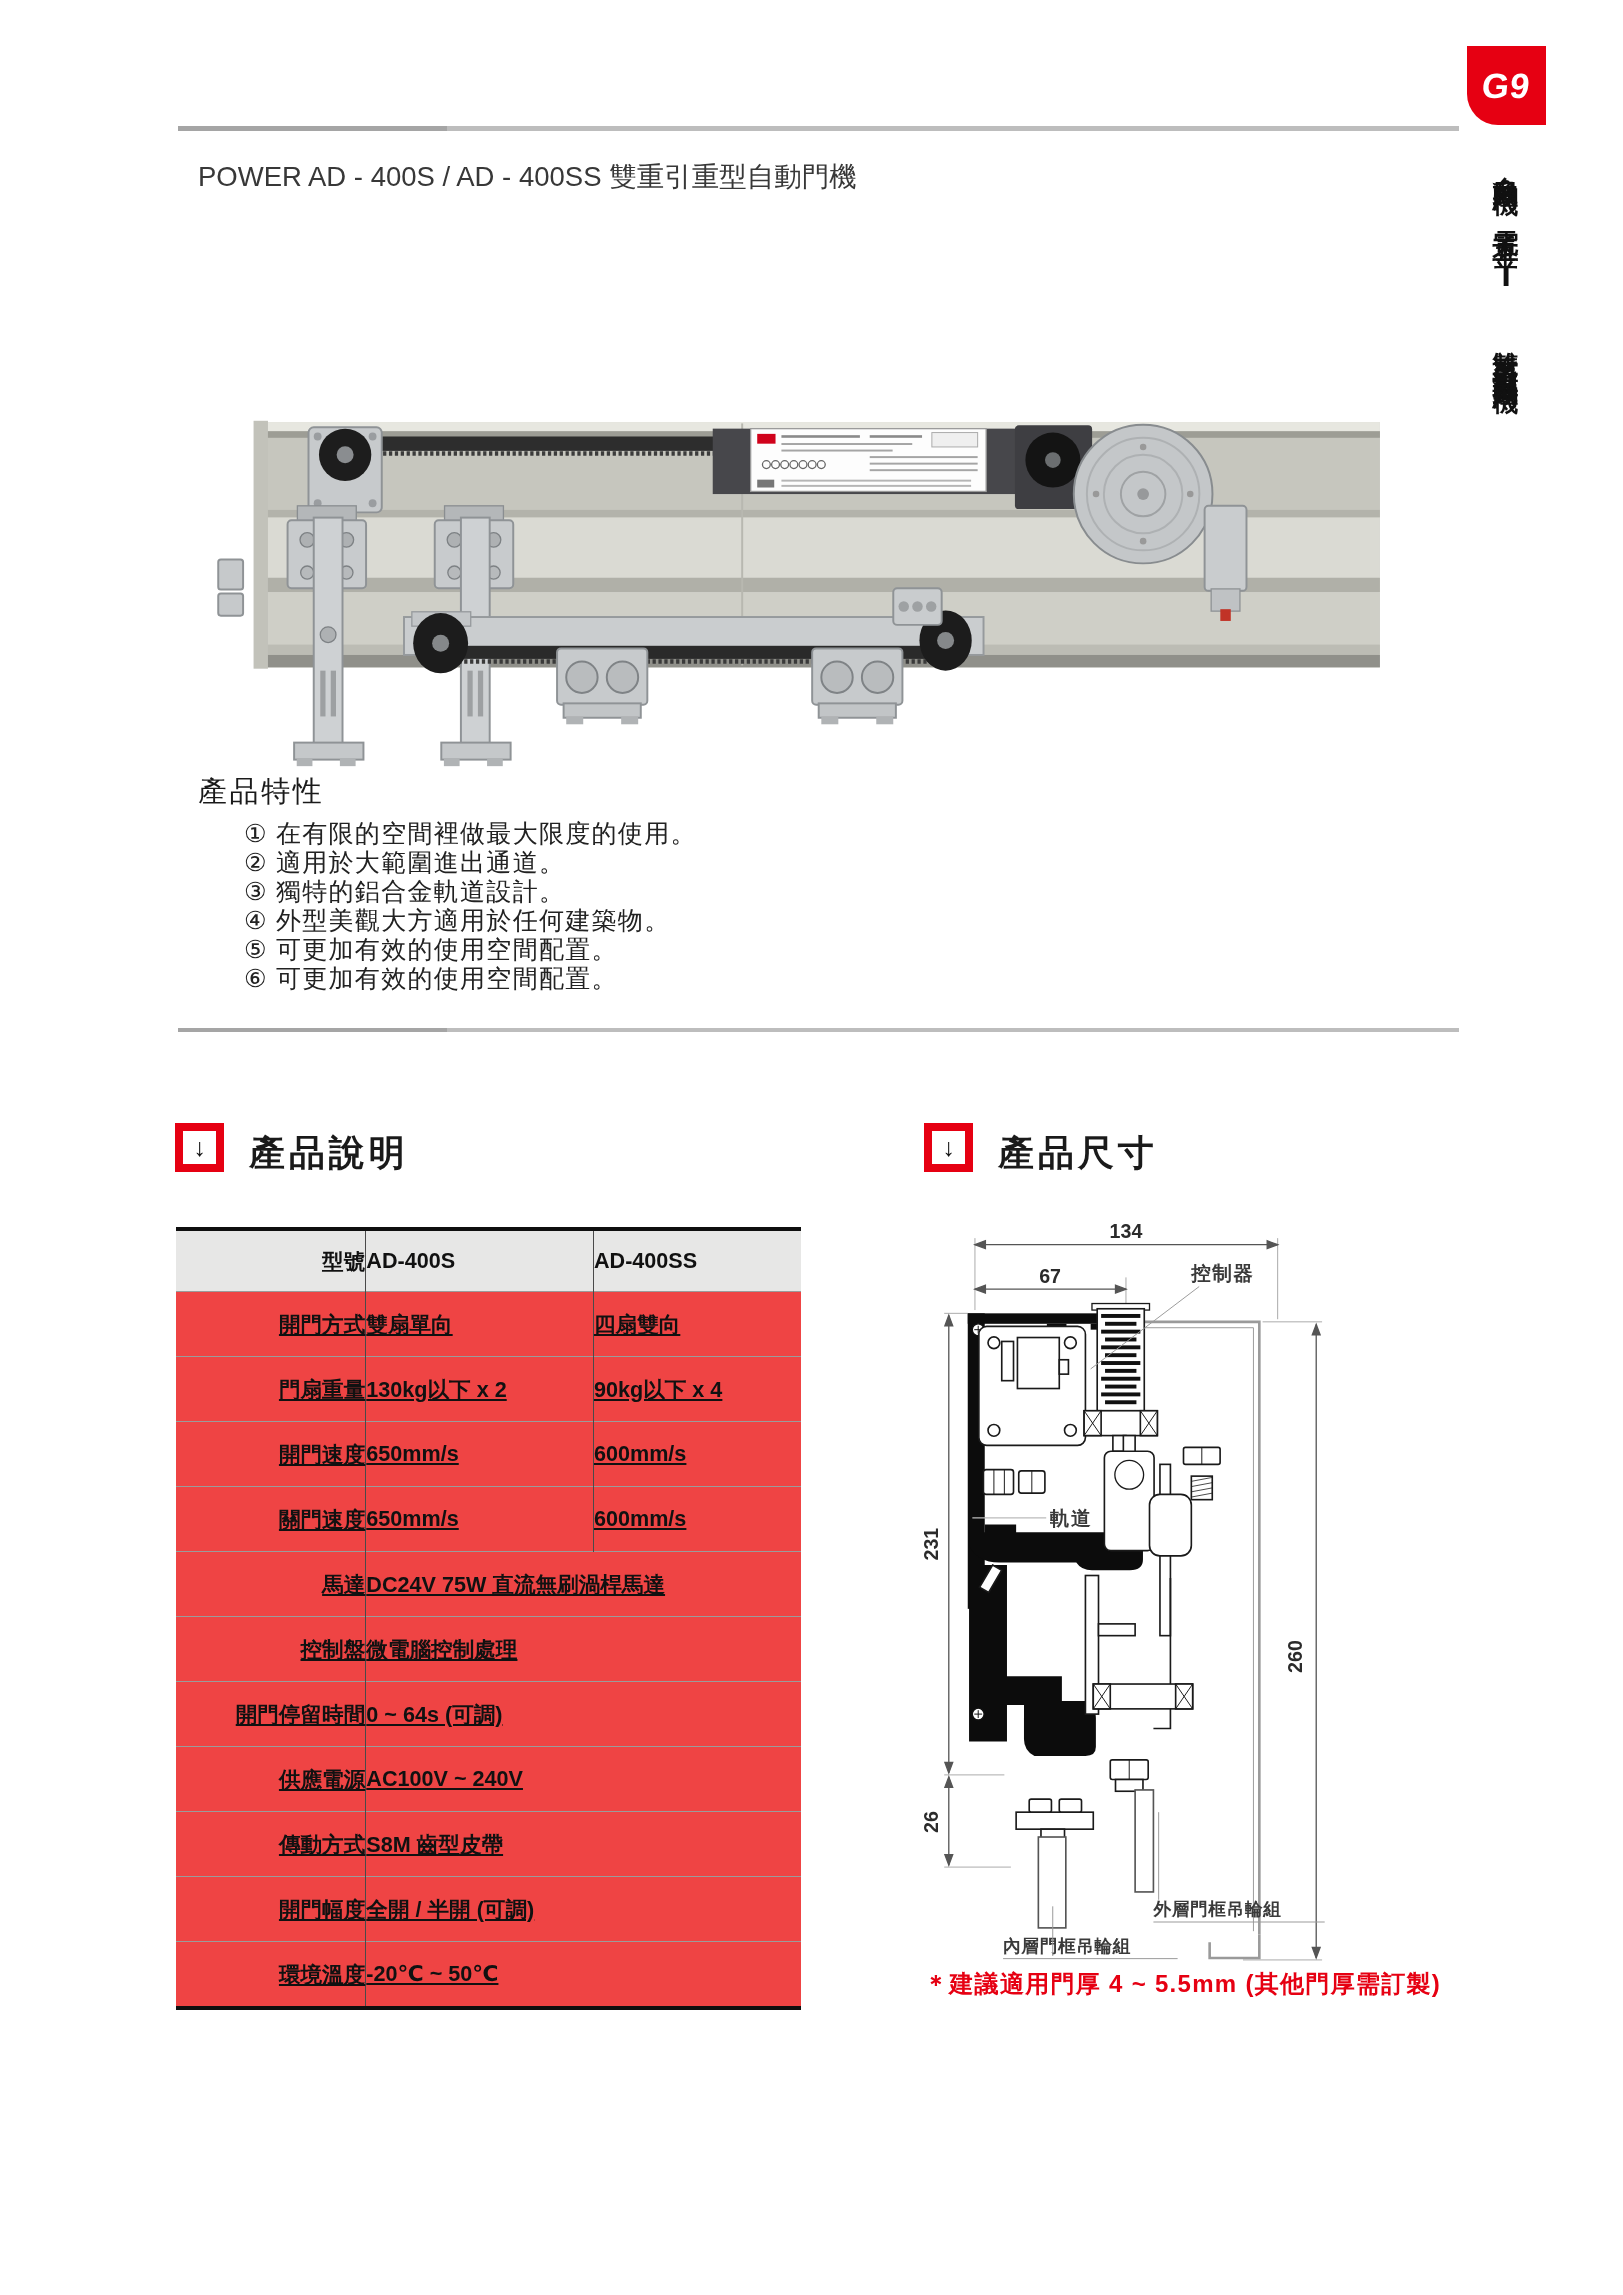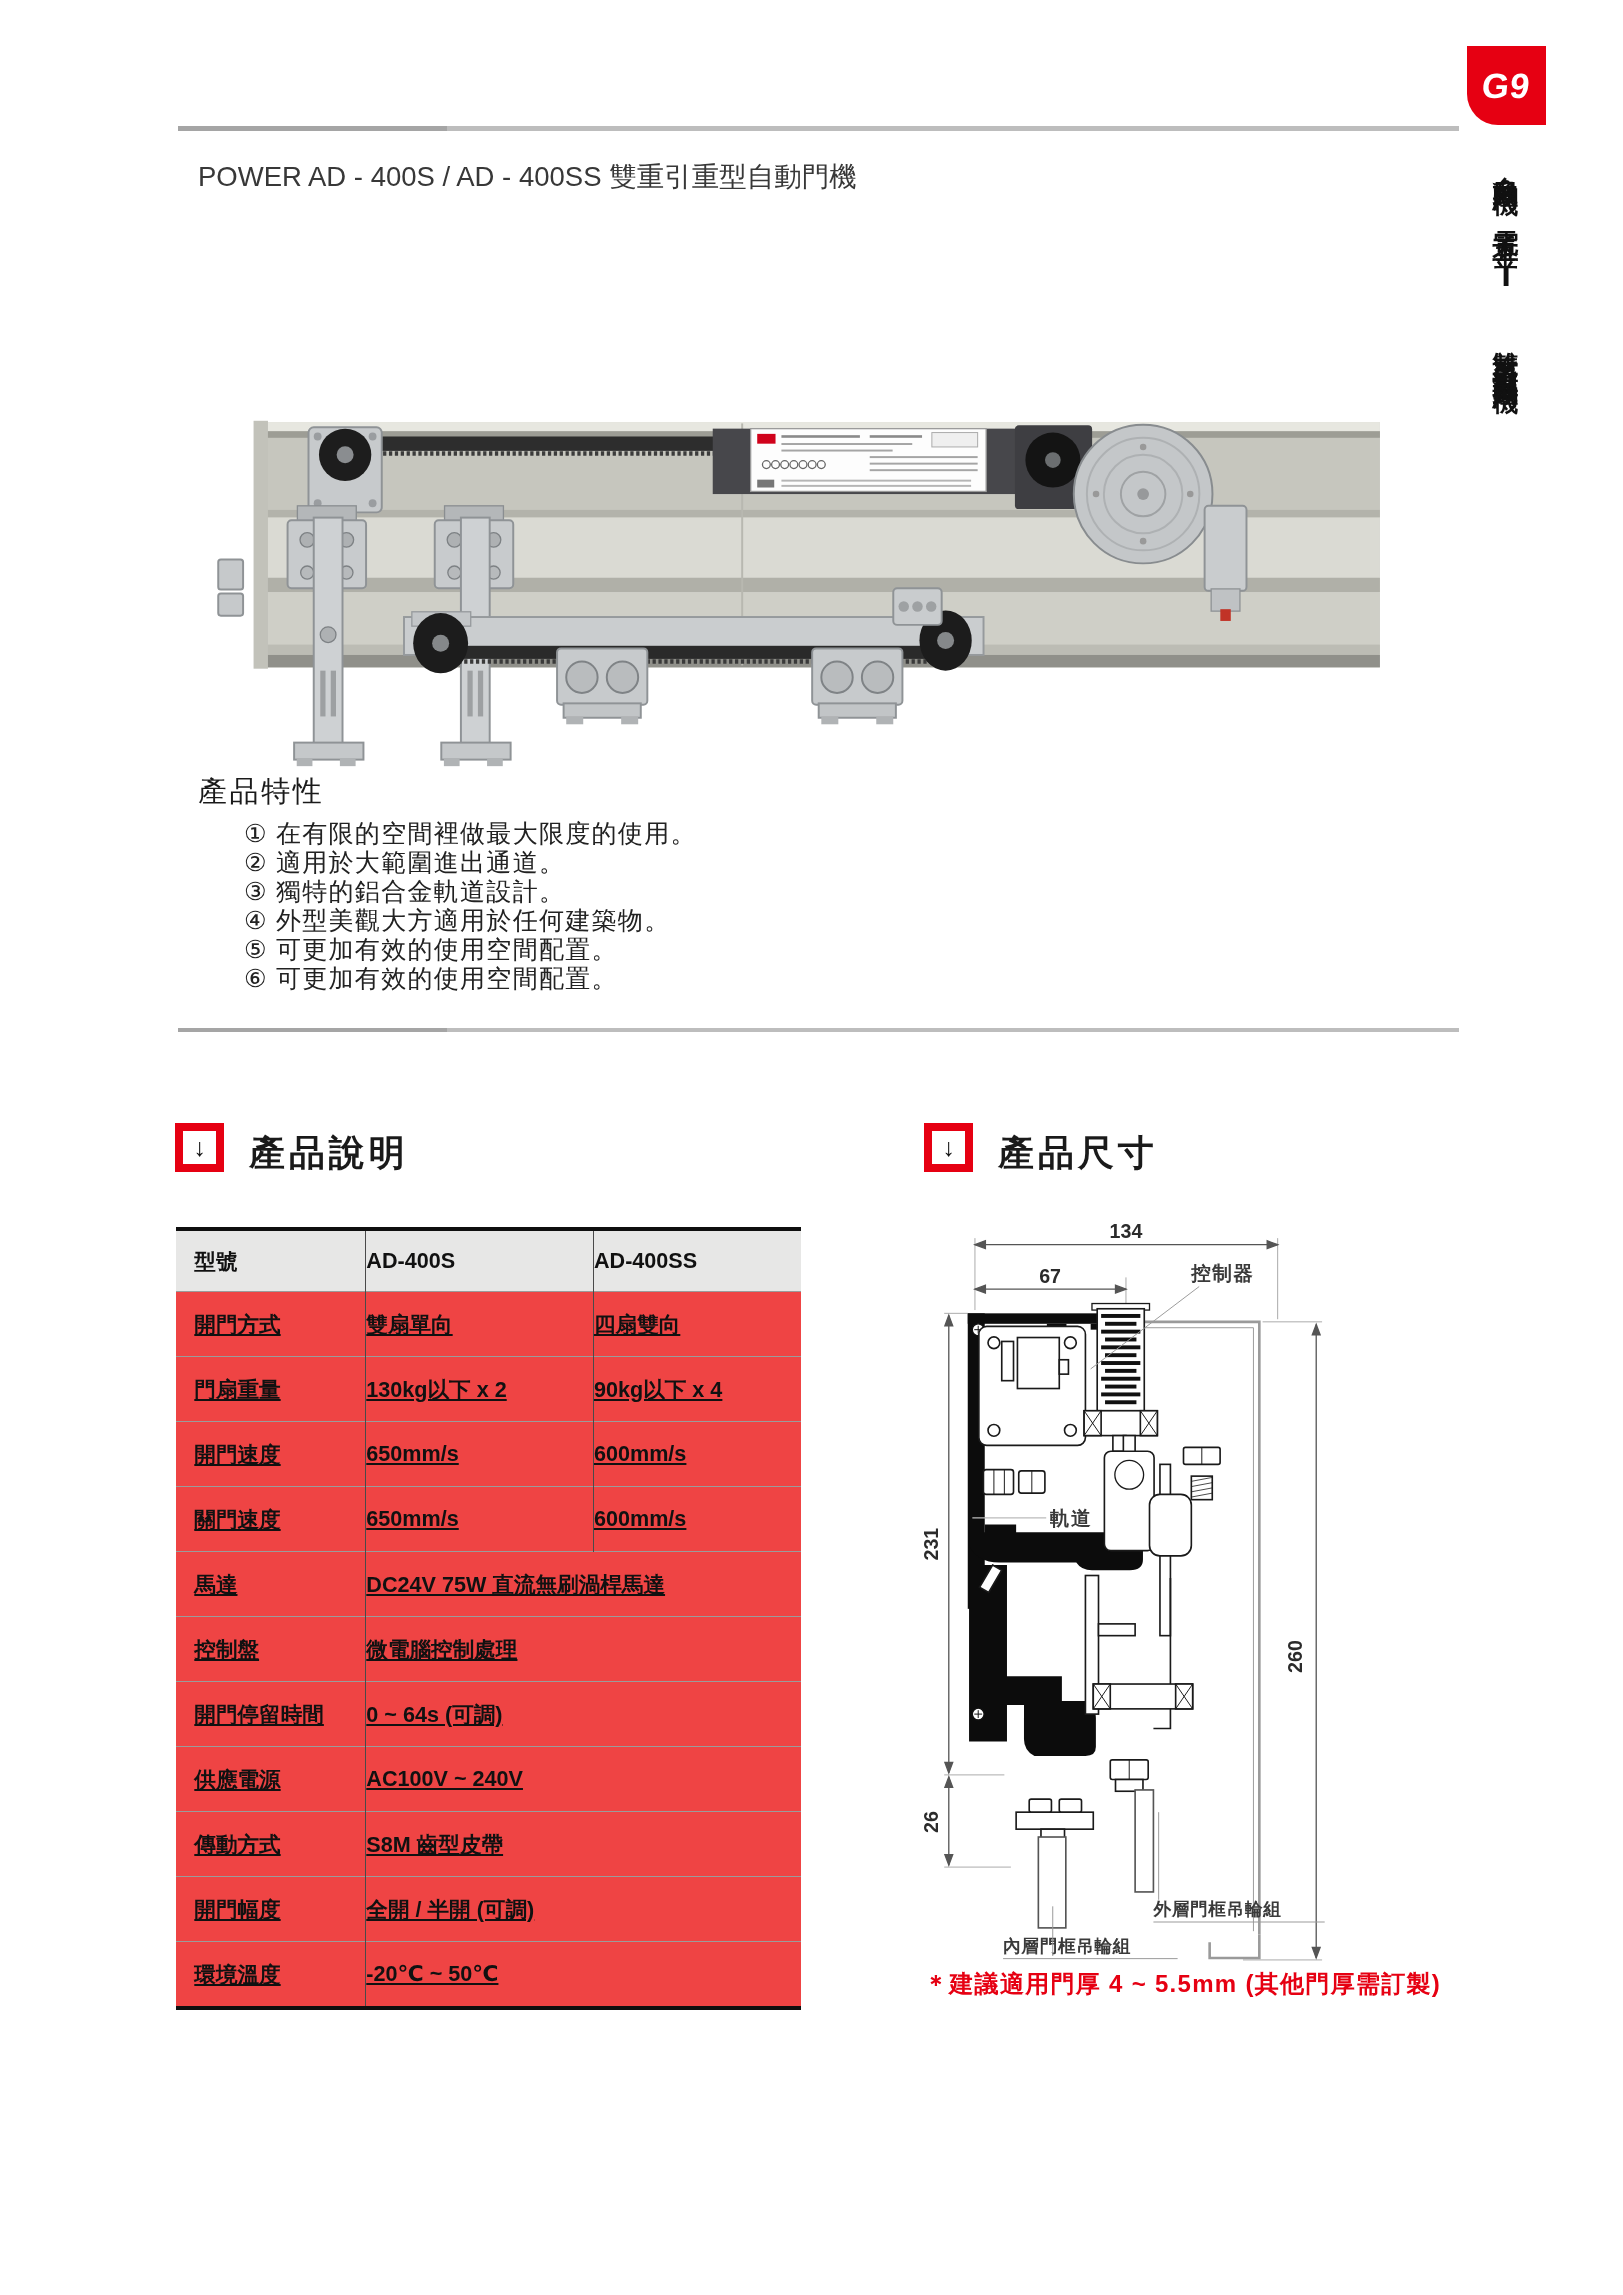--- a/index.html
+++ b/index.html
@@ -35,21 +35,21 @@
   .sec-icon span{font-size:25px;font-weight:700;color:#111;line-height:1;}
   .sec-title{position:absolute;font-size:36px;font-weight:700;color:#1a1a1a;letter-spacing:3.9px;}
 
   
   .spec-wrap{position:absolute;left:176px;top:1227px;width:625px;
              border-top:4.6px solid #0f0f0f;border-bottom:4.6px solid #0f0f0f;}
   table.spec{width:100%;border-collapse:collapse;}
   .spec th,.spec td{font-size:21.6px;font-weight:700;color:#111;padding:0;}
   .spec thead th{background:#e7e7e6;height:60px;}
   .spec tbody td{height:64px;background:#ef4444;text-decoration:underline;}
-  .spec .lbl{width:171px;text-align:left;padding-left:18.3px;border-right:1.3px solid #4a4a4a;}
+  .spec .lbl{width:171px;text-align:right;padding-left:18.3px;border-right:1.3px solid #4a4a4a;}
   .spec .val{text-align:left;}
   .spec thead th.val + th.val{border-left:1.3px solid #4a4a4a;}
   .spec td.midline{border-left:1.3px solid #4a4a4a;}
   .spec tbody tr td{border-top:1.3px solid #9b9b9b;}
 
   
   .diagram{position:absolute;left:919px;top:1212px;}
   .dim-note{position:absolute;left:924px;top:1968px;font-size:24px;font-weight:700;color:#e60012;letter-spacing:1.3px;}
 
   svg text{font-family:"Liberation Sans","DejaVu Sans",sans-serif;}

